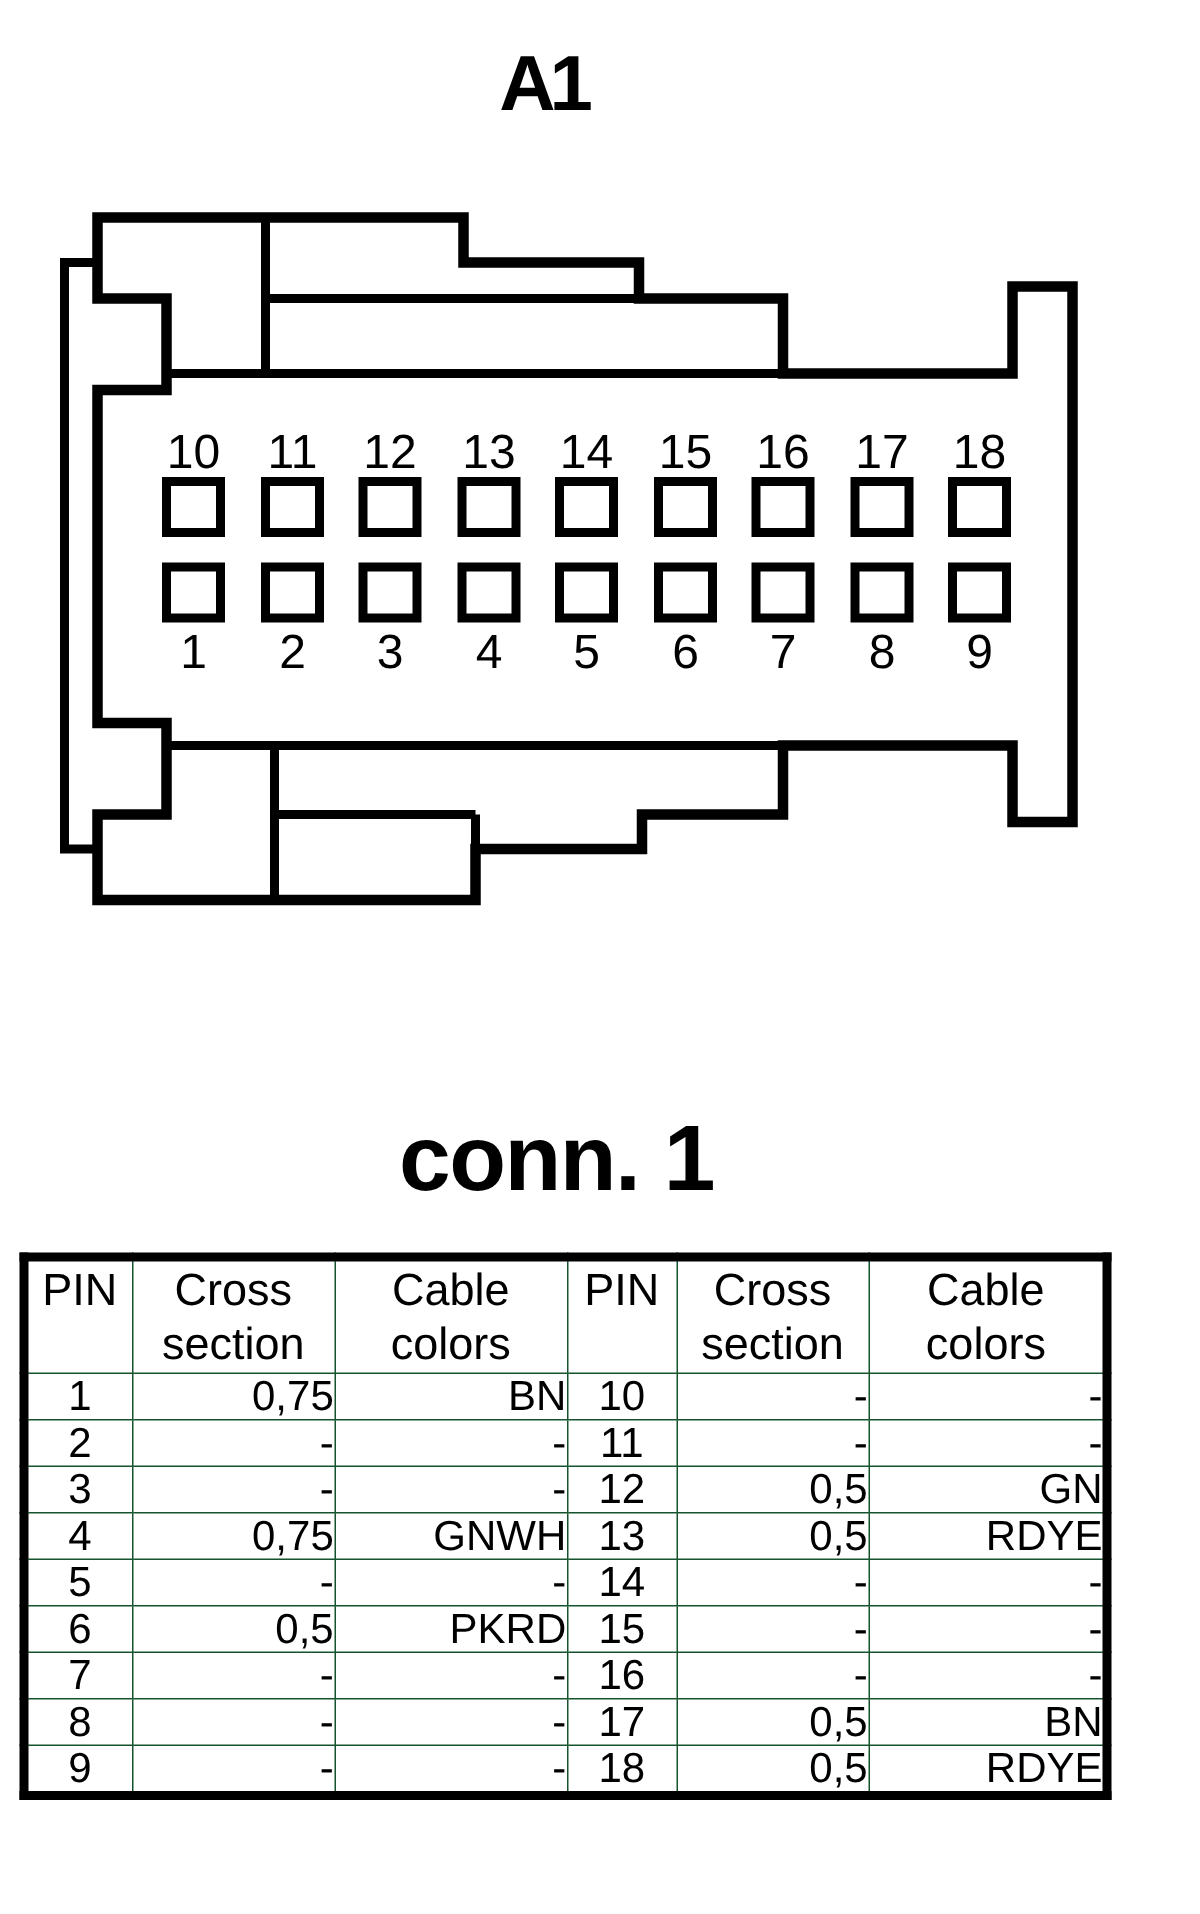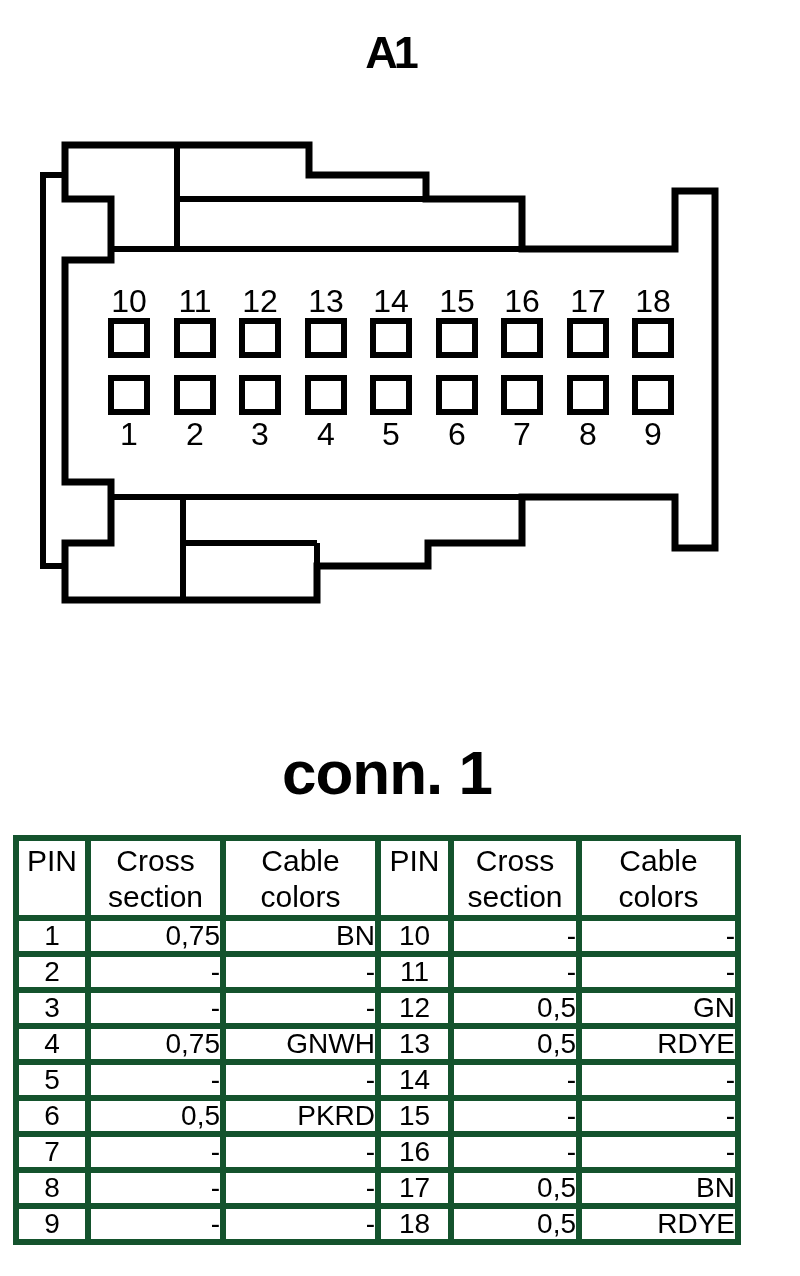--- a/index.html
+++ b/index.html
@@ -7,34 +7,34 @@
     width:800px;height:1276px;
     background:#ffffff;color:#000000;
     position:relative;overflow:hidden;
     font-family:"Liberation Sans", sans-serif;
   }
   .big-title{
     position:absolute;left:0;
     font-weight:bold;line-height:1;
     text-align:center;white-space:pre;
   }
-  #a1-title{top:30px;width:724px;font-size:45px;letter-spacing:-4px;padding-left:28px;}
-  #conn-title{top:742px;width:742px;font-size:62px;letter-spacing:-1px;padding-left:16px;}
+  #a1-title{top:30px;width:724px;font-size:52px;letter-spacing:-4px;}
+  #conn-title{top:742px;width:742px;font-size:62px;letter-spacing:-1px;}
   #connector-svg{position:absolute;top:0;left:0;}
   .hull{fill:#ffffff;stroke:#000000;stroke-width:7;stroke-linejoin:miter;stroke-miterlimit:12;}
   .rail{fill:#ffffff;stroke:#000000;stroke-width:6;stroke-linejoin:miter;}
   .iline{fill:none;stroke:#000000;stroke-width:6;}
   .pin-slot{fill:#ffffff;stroke:#000000;stroke-width:6;}
   .pin-label{font-family:"Liberation Sans", sans-serif;font-size:32px;fill:#000000;text-anchor:middle;}
   #pin-table{
     position:absolute;left:13px;top:835px;width:722px;
     border-collapse:collapse;table-layout:fixed;
     background:#ffffff;border:6px solid #000000;
   }
-  #pin-table th,#pin-table td{border:6px solid #14532d;overflow:hidden;}
+  #pin-table th,#pin-table td{border:1px solid #14532d;overflow:hidden;}
   #pin-table th{
     height:66px;font-size:30px;font-weight:400;
     vertical-align:top;text-align:center;line-height:36px;padding:2px 2px 0 2px;
   }
   #pin-table td{
     height:30px;font-size:28px;line-height:30px;
     text-align:right;vertical-align:middle;padding:0 0 0 12px;
   }
   #pin-table td.num{text-align:center;padding:0;}
 </style>

